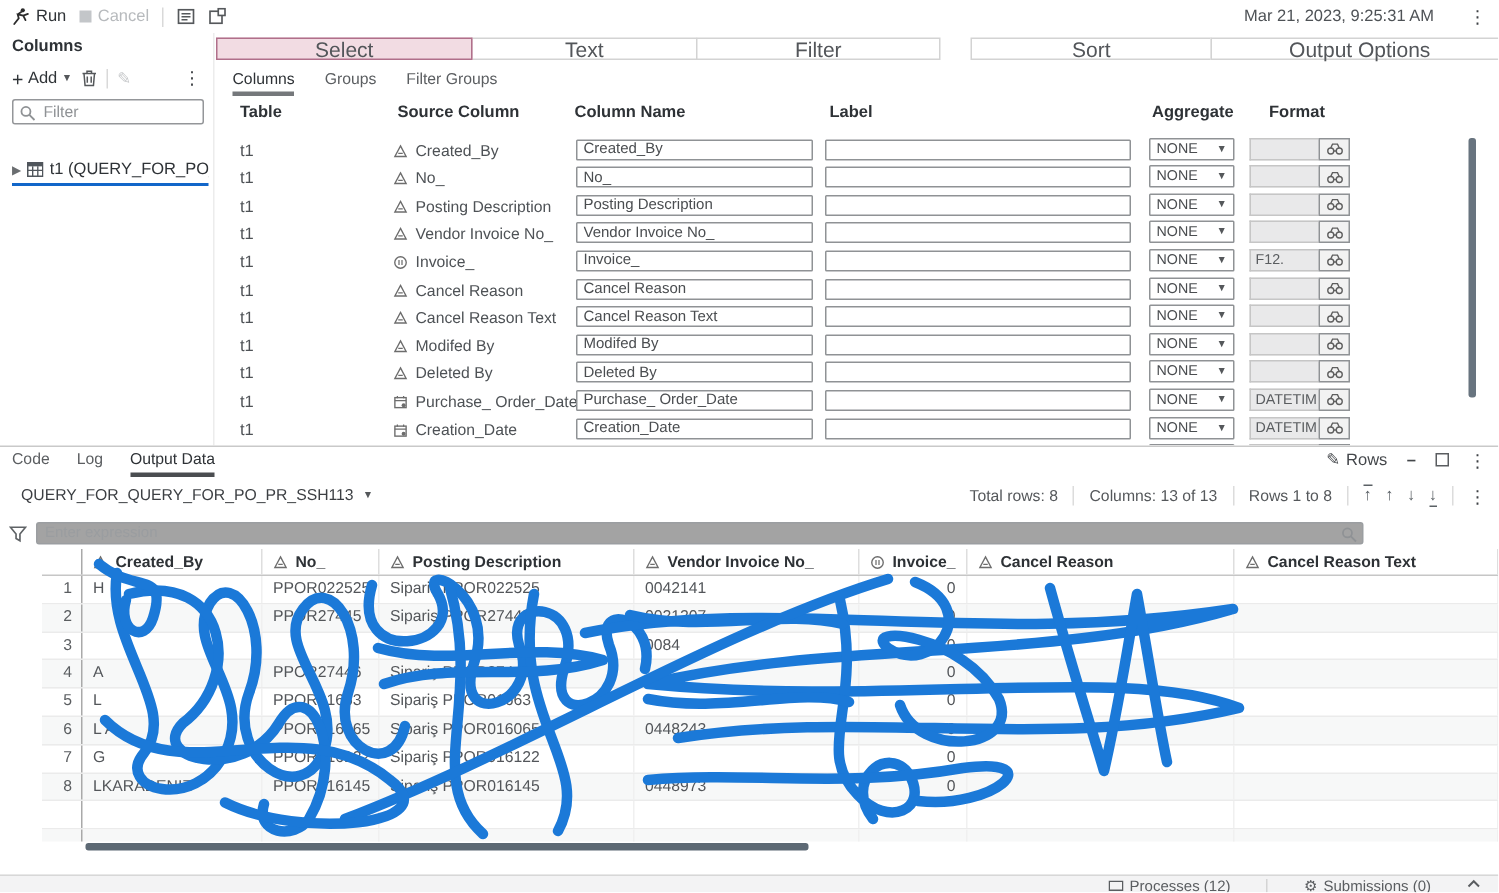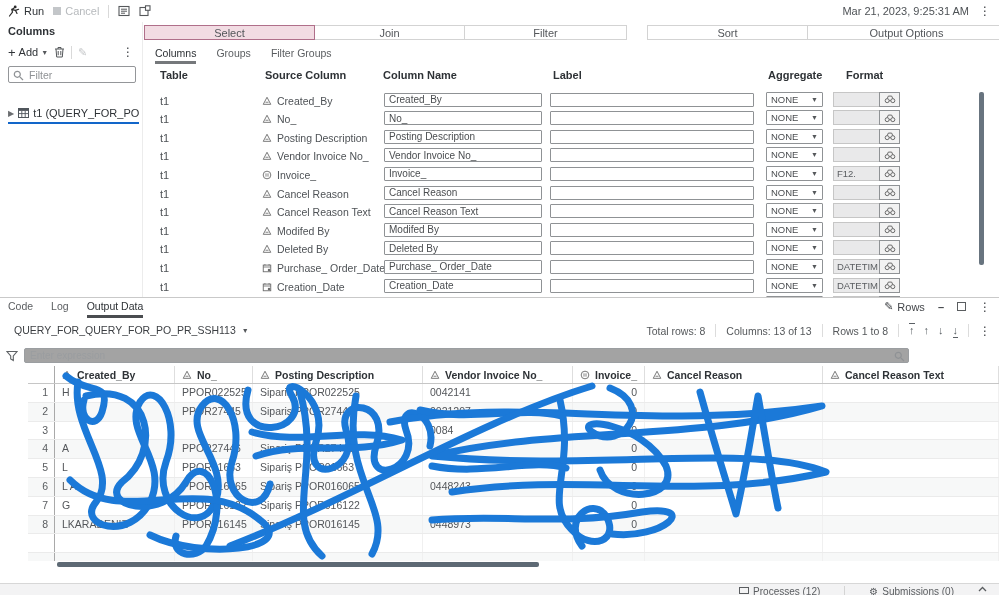--- a/index.html
+++ b/index.html
@@ -6,21 +6,21 @@
   *{box-sizing:border-box;font-family:"Liberation Sans","DejaVu Sans",sans-serif;}
   #screen{position:relative;width:999px;height:595px;background:#fff;overflow:hidden;font-size:11px;color:#4e5256;}
 
   
   .topbar{position:absolute;left:0;top:0;right:0;height:22px;display:flex;align-items:center;justify-content:space-between;padding:0 8px;}
   .tb-left{display:flex;align-items:center;gap:9px;}
   .tb-btn{display:flex;align-items:center;gap:4px;cursor:pointer;color:#2f3337;}
   .tb-btn.disabled{color:#b7babd;}
   .cancel-sq{width:8px;height:8px;background:#c3c6c9;display:inline-block;}
   .tb-sep{width:1px;height:13px;background:#d9d9d9;}
-  .tb-right{display:flex;align-items:flex-end;gap:10px;color:#4e5256;}
+  .tb-right{display:flex;align-items:flex-end;gap:23px;color:#4e5256;}
   .kebab{font-size:12px;color:#3f4246;letter-spacing:0;cursor:pointer;line-height:1;}
 
   
   .leftpanel{position:absolute;left:0;top:22px;width:143px;height:275px;border-right:1px solid #ececec;padding:0 0 0 8px;}
   .lp-title{font-weight:bold;color:#2e3236;margin-top:3px;}
   .lp-toolbar{display:flex;align-items:center;gap:6px;margin-top:7px;height:16px;}
   .lp-add{display:flex;align-items:center;gap:3px;color:#2f3337;cursor:pointer;}
   .plus{font-size:13px;line-height:1;}
   .caret{font-size:7px;color:#55585b;}
   .lp-iconbtn{color:#55585b;cursor:pointer;display:flex;align-items:center;}
@@ -30,21 +30,21 @@
   .lp-filter input{border:none;outline:none;width:100px;font-size:10.5px;color:#4e5256;}
   .lp-filter input::placeholder{color:#8f9295;}
   .lp-filter .mag{position:absolute;left:4px;top:3px;}
   .lp-tree{display:flex;align-items:center;gap:4px;margin-top:24px;padding-bottom:3px;border-bottom:2px solid var(--sel-blue);cursor:pointer;width:131px;}
   .lp-tree .tw{color:#6a6d70;font-size:8px;}
   .lp-tree .lbl{white-space:nowrap;overflow:hidden;color:#2e3236;}
 
   
   .content{position:absolute;left:143px;top:22px;width:856px;height:275px;overflow:hidden;}
   .steps{position:absolute;left:2px;top:3px;display:flex;height:15px;}
-  .step{border:1px solid #d3d3d3;background:#fff;color:#53565a;font-size:11px;display:flex;align-items:center;justify-content:center;cursor:pointer;margin-left:-1px;}
+  .step{border:1px solid #d3d3d3;background:#fff;color:#53565a;font-size:14px;display:flex;align-items:center;justify-content:center;cursor:pointer;margin-left:-1px;}
   .step.active{background:var(--step-bg);border:1.5px solid var(--step-border);z-index:2;}
   .subtabs{position:absolute;left:12px;top:25px;display:flex;gap:20px;height:17px;}
   .subtab{color:#5b5e61;font-size:10.5px;cursor:pointer;padding-bottom:3px;}
   .subtab.active{color:#2e3236;border-bottom:3px solid #75787b;}
   .qheader{position:absolute;top:47px;left:0;right:0;height:14px;font-weight:bold;color:#2e3236;}
   .qheader span{position:absolute;top:0;}
   .qrows{position:absolute;top:66px;left:0;right:0;height:209px;overflow:hidden;}
   .qrow{display:flex;align-items:flex-end;height:18.6px;padding-left:17px;}
   .qt-table{width:102px;color:#4e5256;}
   .qt-source{width:122px;display:flex;align-items:center;gap:5px;color:#4e5256;font-size:10.5px;white-space:nowrap;overflow:hidden;}
@@ -177,21 +177,21 @@
             <path d="M0.5 5.6 H10.5 M3.8 2.9 V9.5 M7.2 2.9 V9.5" stroke="#50565c" stroke-width="0.9"></path>
           </svg>
         </span>
       <span class="lbl">t1 (QUERY_FOR_PO_PR_…</span>
     </div>
   </div>
 
   <div class="content">
     <div class="steps">
         <div class="step active" style="width: 171px;">Select</div>
-        <div class="step" style="width: 151px;">Join</div>
+        <div class="step" style="width: 151px;">Text</div>
         <div class="step" style="width: 163px;">Filter</div>
         <div class="step" style="width: 161px; margin-left: 20px;">Sort</div>
         <div class="step" style="width: 199px;">Output Options</div>
       </div>
     <div class="subtabs">
         <div class="subtab active">Columns</div>
         <div class="subtab">Groups</div>
         <div class="subtab">Filter Groups</div>
       </div>
     <div class="qheader">

